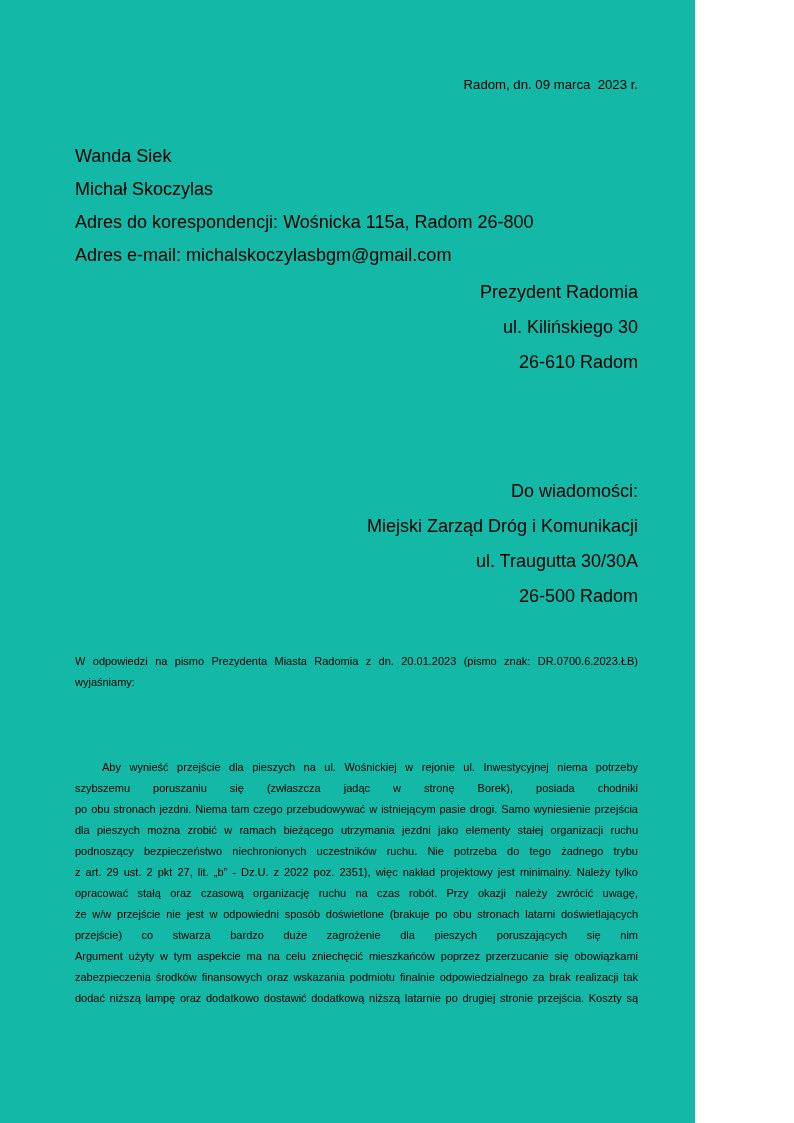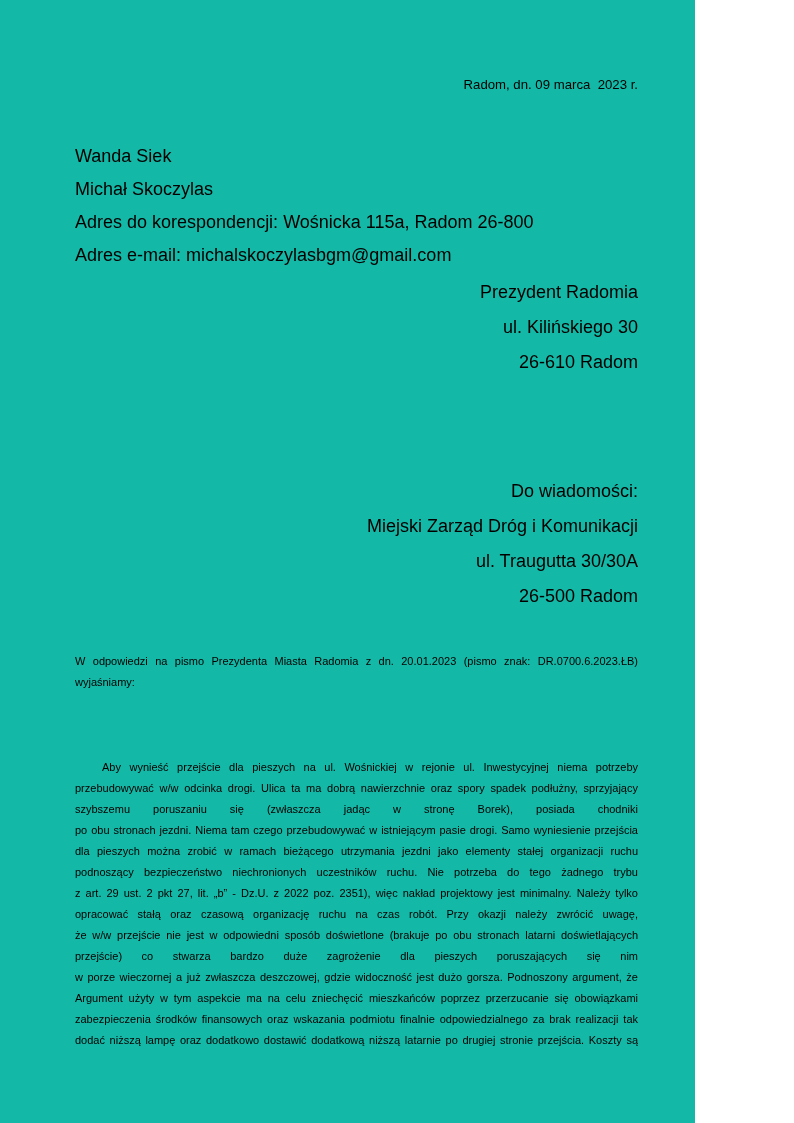--- a/index.html
+++ b/index.html
@@ -87,28 +87,26 @@
 
   <div class="intro">
 
   <div class="jline">W odpowiedzi na pismo Prezydenta Miasta Radomia z dn. 20.01.2023 (pismo znak: DR.0700.6.2023.ŁB)</div>
       <div class="jline">wyjaśniamy:</div>
     </div>
 
   <div class="bodypar">
 
   <div class="jline">Aby wynieść przejście dla pieszych na ul. Wośnickiej w rejonie ul. Inwestycyjnej niema potrzeby</div>
-      <div class="jline">przebudowywać w/w odcinka drogi. Ulica ta ma dobrą nawierzchnie oraz spory spadek podłużny, sprzyjający</div>
       <div class="jline">szybszemu poruszaniu się (zwłaszcza jadąc w stronę Borek), posiada chodniki</div>
       <div class="jline">po obu stronach jezdni. Niema tam czego przebudowywać w istniejącym pasie drogi. Samo wyniesienie przejścia</div>
       <div class="jline">dla pieszych można zrobić w ramach bieżącego utrzymania jezdni jako elementy stałej organizacji ruchu</div>
       <div class="jline">podnoszący bezpieczeństwo niechronionych uczestników ruchu. Nie potrzeba do tego żadnego trybu</div>
       <div class="jline">z art. 29 ust. 2 pkt 27, lit. „b” - Dz.U. z 2022 poz. 2351), więc nakład projektowy jest minimalny. Należy tylko</div>
       <div class="jline">opracować stałą oraz czasową organizację ruchu na czas robót. Przy okazji należy zwrócić uwagę,</div>
       <div class="jline">że w/w przejście nie jest w odpowiedni sposób doświetlone (brakuje po obu stronach latarni doświetlających</div>
       <div class="jline">przejście) co stwarza bardzo duże zagrożenie dla pieszych poruszających się nim</div>
-      <div class="jline">w porze wieczornej a już zwłaszcza deszczowej, gdzie widoczność jest dużo gorsza. Podnoszony argument, że</div>
       <div class="jline">Argument użyty w tym aspekcie ma na celu zniechęcić mieszkańców poprzez przerzucanie się obowiązkami</div>
       <div class="jline">zabezpieczenia środków finansowych oraz wskazania podmiotu finalnie odpowiedzialnego za brak realizacji tak</div>
       <div class="jline">dodać niższą lampę oraz dodatkowo dostawić dodatkową niższą latarnie po drugiej stronie przejścia. Koszty są</div>
     </div>
 
 </div>
 
 </body></html>

